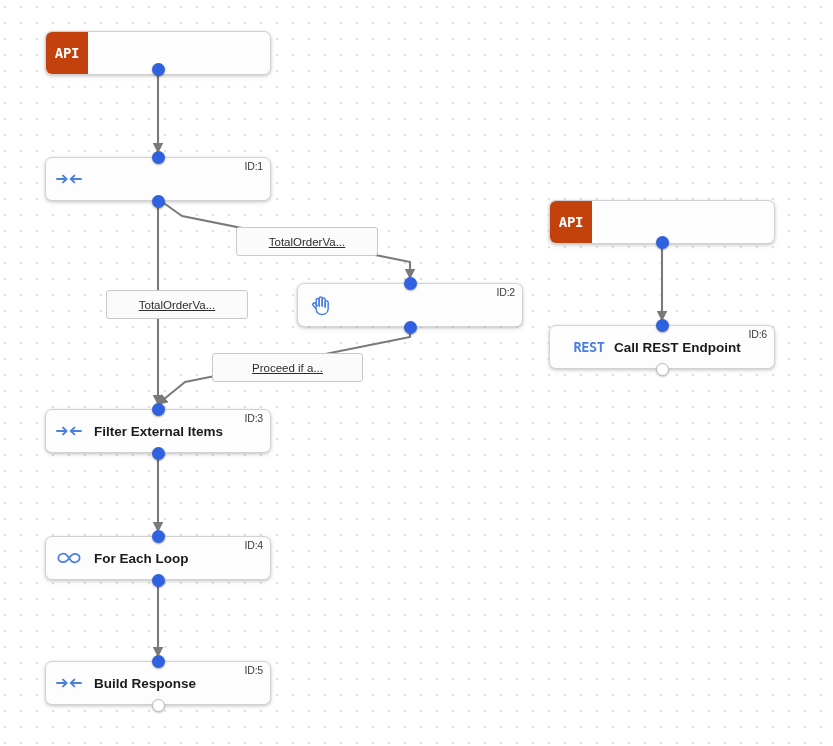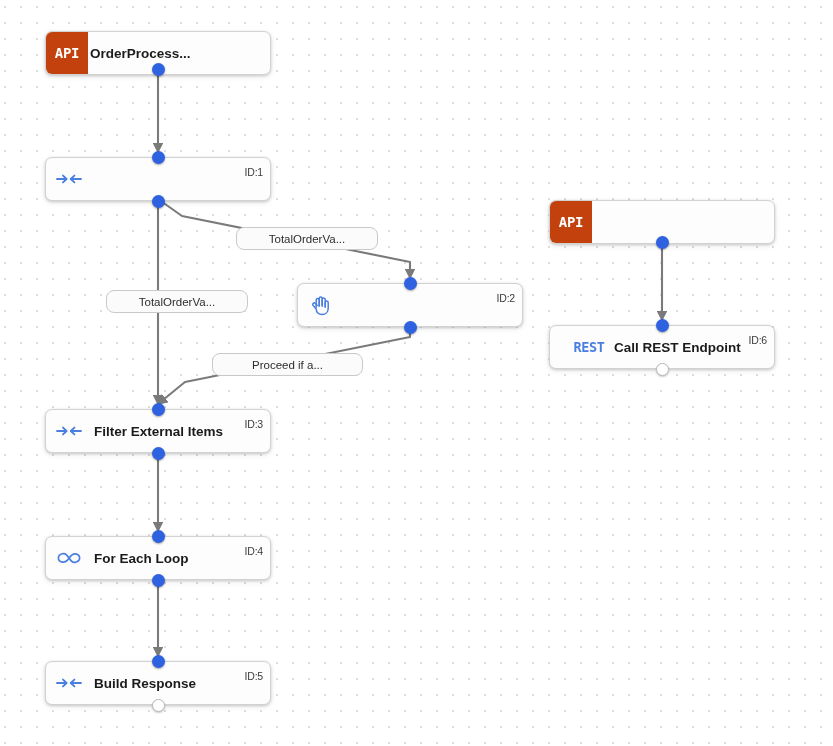--- a/index.html
+++ b/index.html
@@ -81,21 +81,20 @@
     white-space: nowrap;
   }
   .node .idtag {
     position: absolute;
     top: 2px;
     right: 7px;
     font-size: 10.5px;
     color: #3b3b3b;
     font-family: "Liberation Sans", sans-serif;
     letter-spacing: -0.2px;
-    margin-top: 6px;
   }
 
   
   .port {
     position: absolute;
     width: 13px;
     height: 13px;
     border-radius: 50%;
     box-sizing: border-box;
     z-index: 6;
@@ -109,30 +108,31 @@
     border: 1.4px solid #b9b9b9;
     box-shadow: 0 1px 2px rgba(0,0,0,0.22);
   }
 
   
   .edge-label {
     position: absolute;
     box-sizing: border-box;
     background: #fbfbfb;
     border: 1px solid #c9c9c9;
-    border-radius: 8px;
-    height: 23px;
+    border-radius: 3px;
+    height: 29px;
     display: flex;
     align-items: center;
     justify-content: center;
     font-size: 11.5px;
     color: #2d2d2d;
     padding: 0 10px;
     z-index: 5;
     white-space: nowrap;
+    text-decoration: underline;
   }
 </style>
 </head>
 <body>
 
 <div id="canvas">
 
   <svg id="edges" viewBox="0 0 833 746" width="833" height="746">
     <defs>
       <marker id="arrow" viewBox="0 0 10 10" refX="8.6" refY="5" markerWidth="5.2" markerHeight="5.2" orient="auto-start-reverse">
@@ -153,21 +153,20 @@
       <path d="M 158 450 L 158 531" marker-end="url(#arrow)"></path>
 
       <path d="M 158 577 L 158 656" marker-end="url(#arrow)"></path>
 
       <path d="M 662 243 L 662 320" marker-end="url(#arrow)"></path>
     </g>
   </svg>
 
   <div class="node" style="left:45px; top:31px; width:226px; height:44px;">
     <div class="badge">API</div>
-    <div class="title">OrderProcess...</div>
   </div>
 
   <div class="node" style="left:45px; top:157px; width:226px; height:44px;">
     <div class="iconcell">
       <svg width="26" height="16" viewBox="0 0 26 16">
         <g stroke="#4a7fe0" stroke-width="1.9" fill="none" stroke-linecap="round" stroke-linejoin="round">
           <line x1="1" y1="8" x2="10" y2="8"></line>
           <polyline points="7,4.6 10.6,8 7,11.4"></polyline>
           <line x1="25" y1="8" x2="15" y2="8"></line>
           <polyline points="18.4,4.6 14.8,8 18.4,11.4"></polyline>

